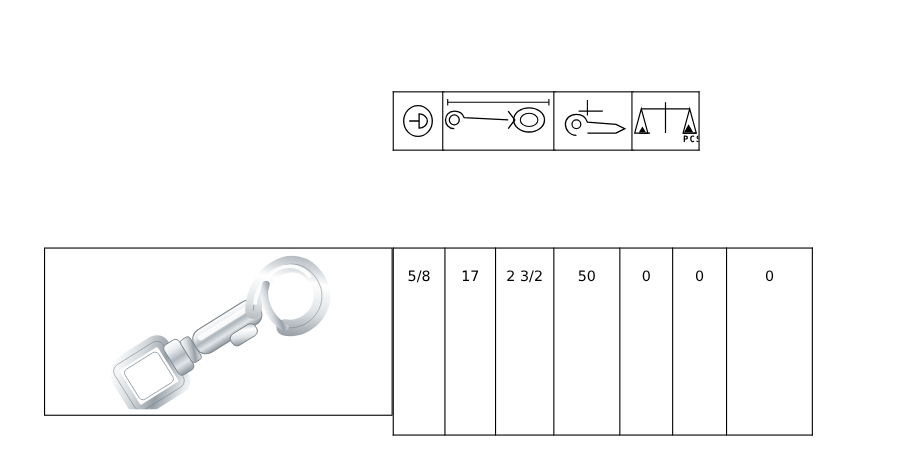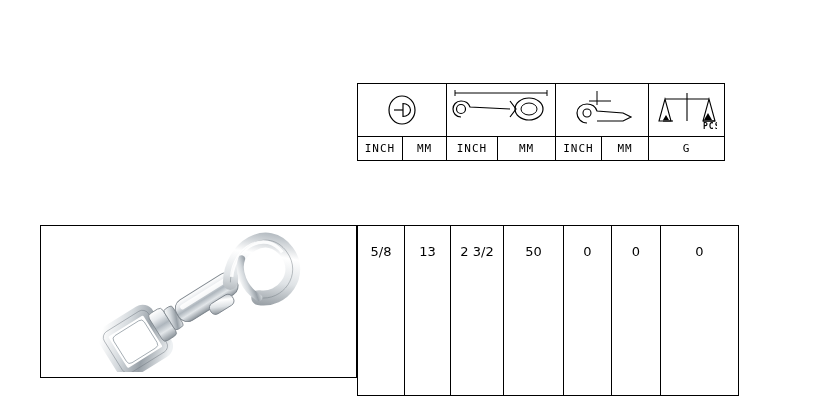--- a/index.html
+++ b/index.html
@@ -163,37 +163,28 @@
             <path d="M46 34 H58" stroke="#000" stroke-width="1.1"></path>
             <path d="M9 28 l-3 5 h6 z" fill="#000"></path>
             <path d="M51 26 l-4 7 h8 z" fill="#000"></path>
             <text x="46" y="42" font-family="DejaVu Sans Mono, monospace" font-size="8" font-weight="bold" fill="#000">PCS</text>
           </svg>
         </div>
       </td>
     </tr>
 
 
-    <tr>
-      <td class="unit-cell c-eye-in">INCH</td>
-      <td class="unit-cell c-eye-mm">MM</td>
-      <td class="unit-cell c-ovl-in">INCH</td>
-      <td class="unit-cell c-ovl-mm">MM</td>
-      <td class="unit-cell c-snap-in">INCH</td>
-      <td class="unit-cell c-snap-mm">MM</td>
-      <td class="unit-cell c-weight">G</td>
-    </tr>
   </tbody>
     </table>
 
   <table class="data-table">
     <tbody>
         <tr>
       <td class="c-eye-in">5/8</td>
-      <td class="c-eye-mm">13</td>
+      <td class="c-eye-mm">17</td>
       <td class="c-ovl-in">2 3/2</td>
       <td class="c-ovl-mm">50</td>
       <td class="c-snap-in">0</td>
       <td class="c-snap-mm">0</td>
       <td class="c-weight">0</td>
     </tr>
   </tbody>
     </table>
 
   <div class="product-box">

